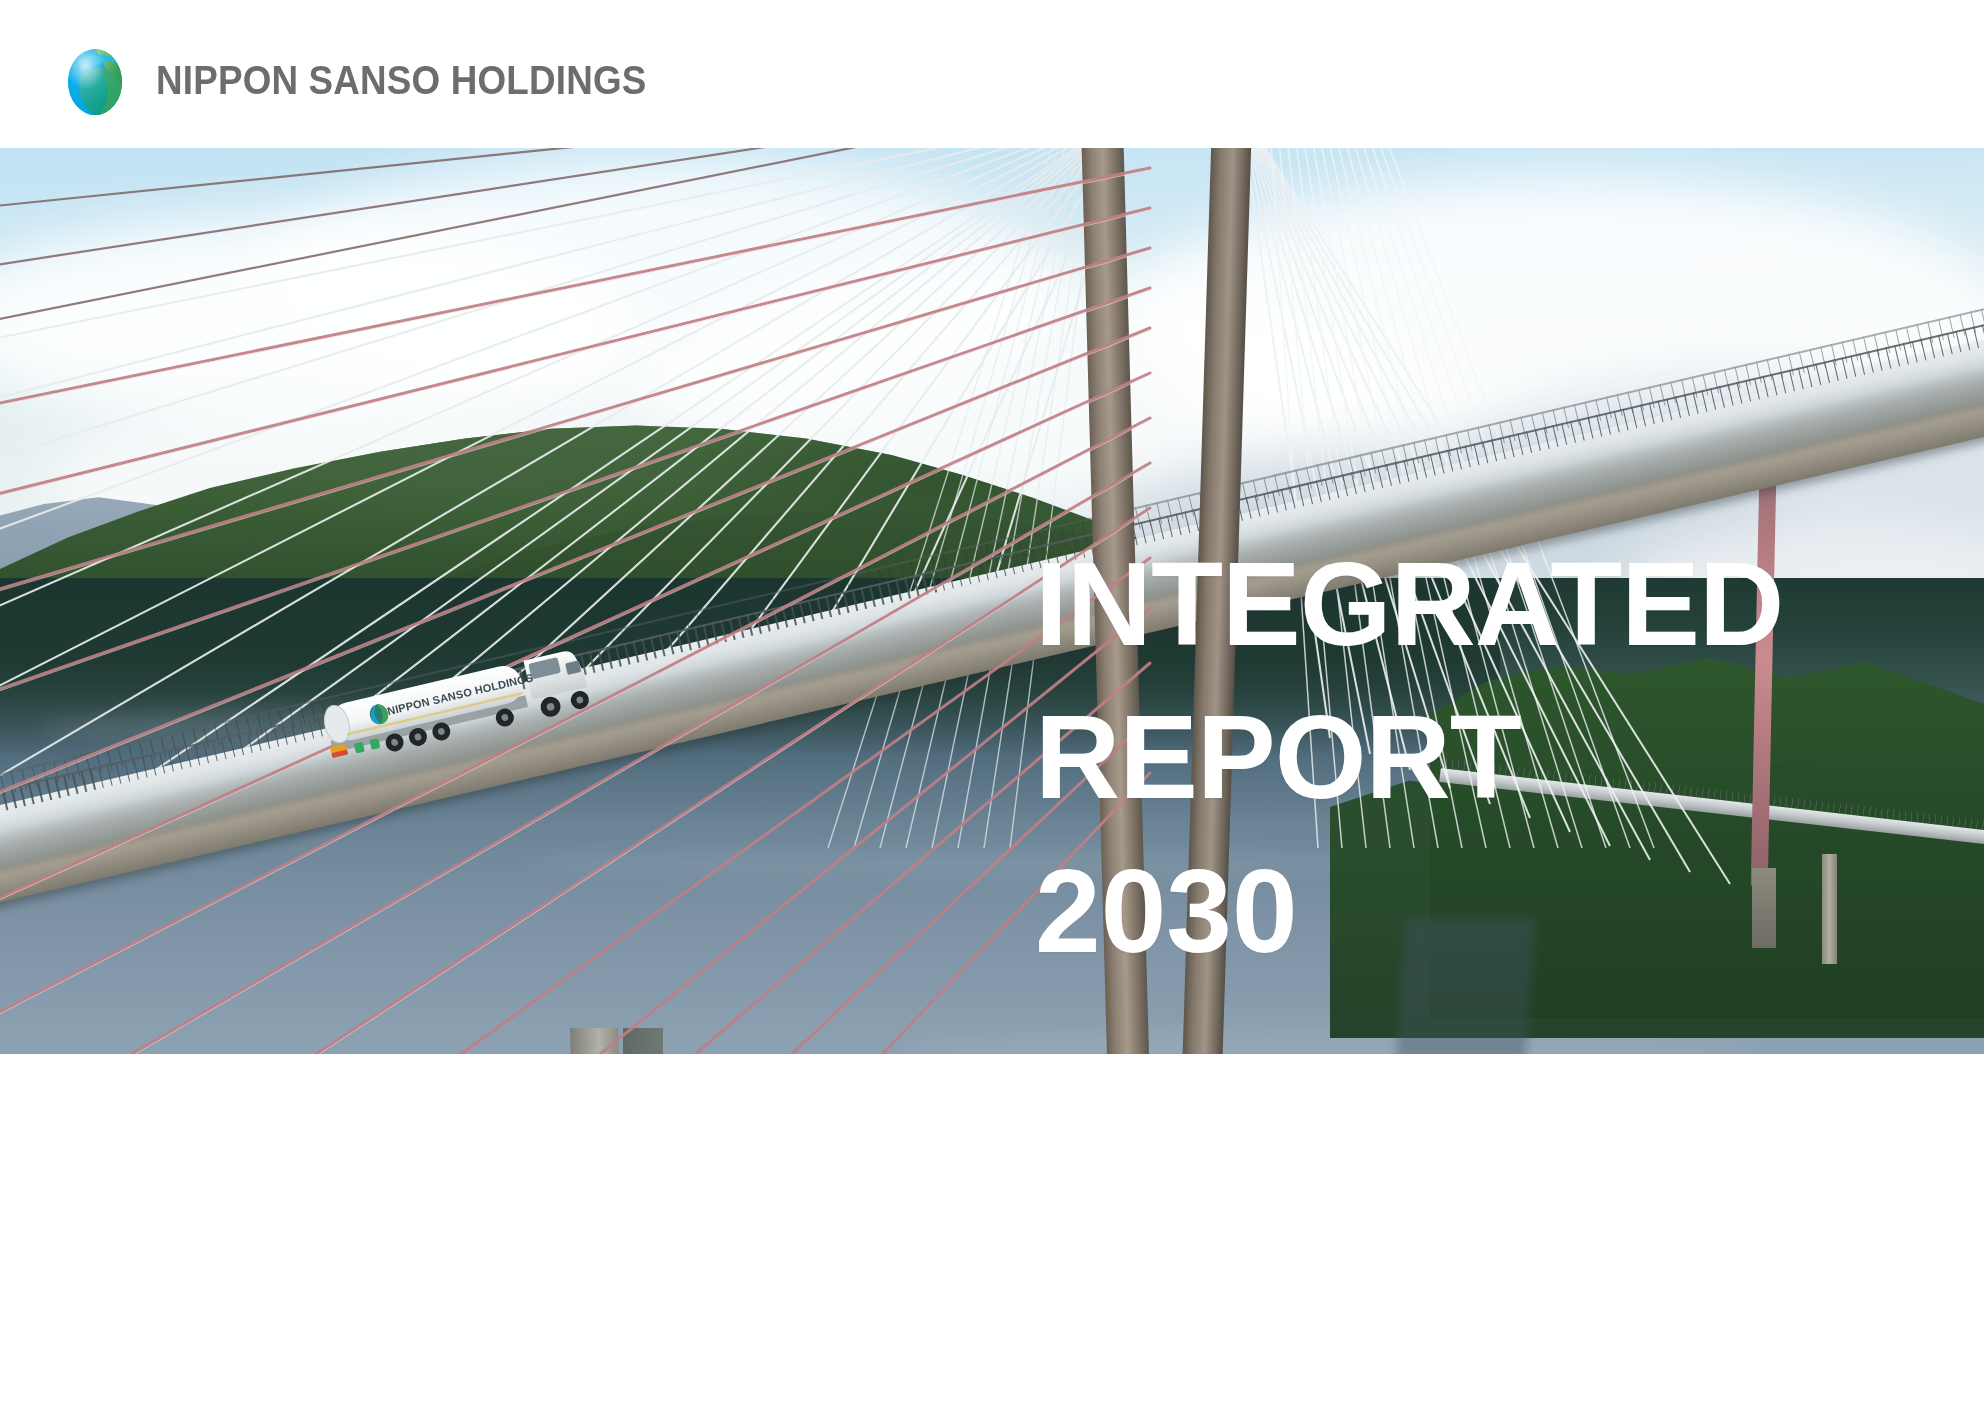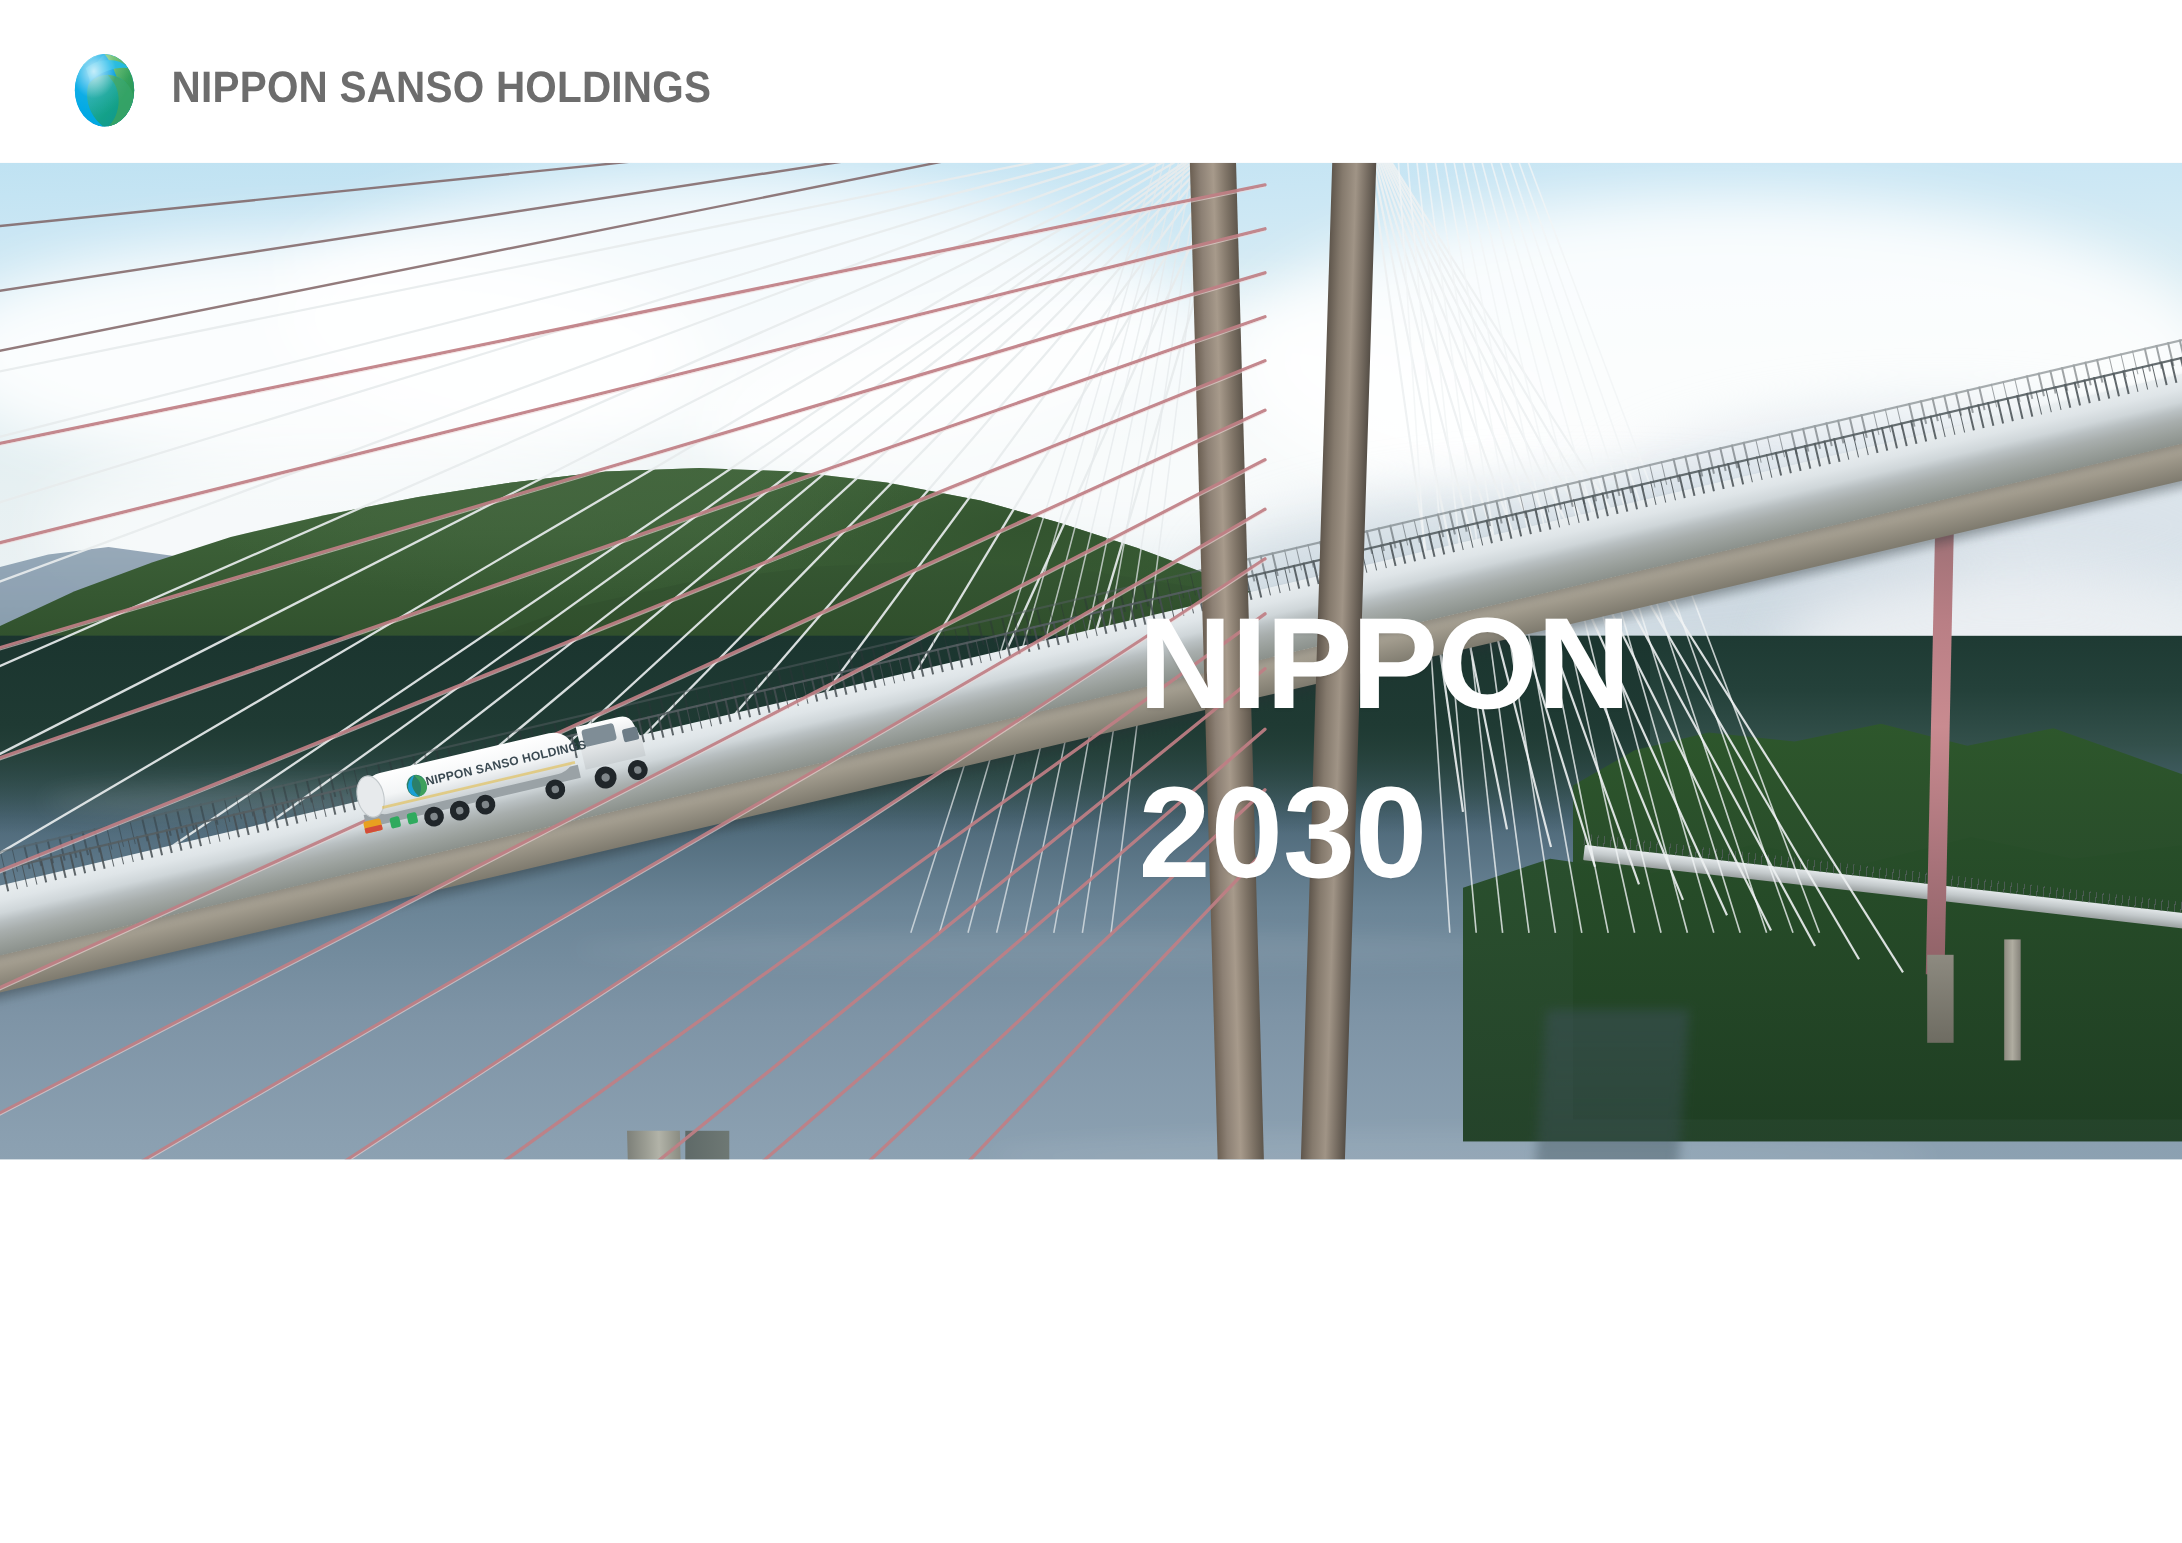--- a/index.html
+++ b/index.html
@@ -646,17 +646,18 @@
 
           <rect x="48" y="52" width="180" height="2.5" fill="#e3b93c" opacity=".55"></rect>
         </svg>
         <div class="truck-text">NIPPON SANSO HOLDINGS</div>
       </div>
 
     </div>
   </div>
 
   <div class="cover-title">
-    <span class="line">NIPPON</span>
+    <span class="line">INTEGRATED</span>
+    <span class="line">REPORT</span>
     <span class="line year">2030</span>
   </div>
 
 </div>
 
 </body></html>

